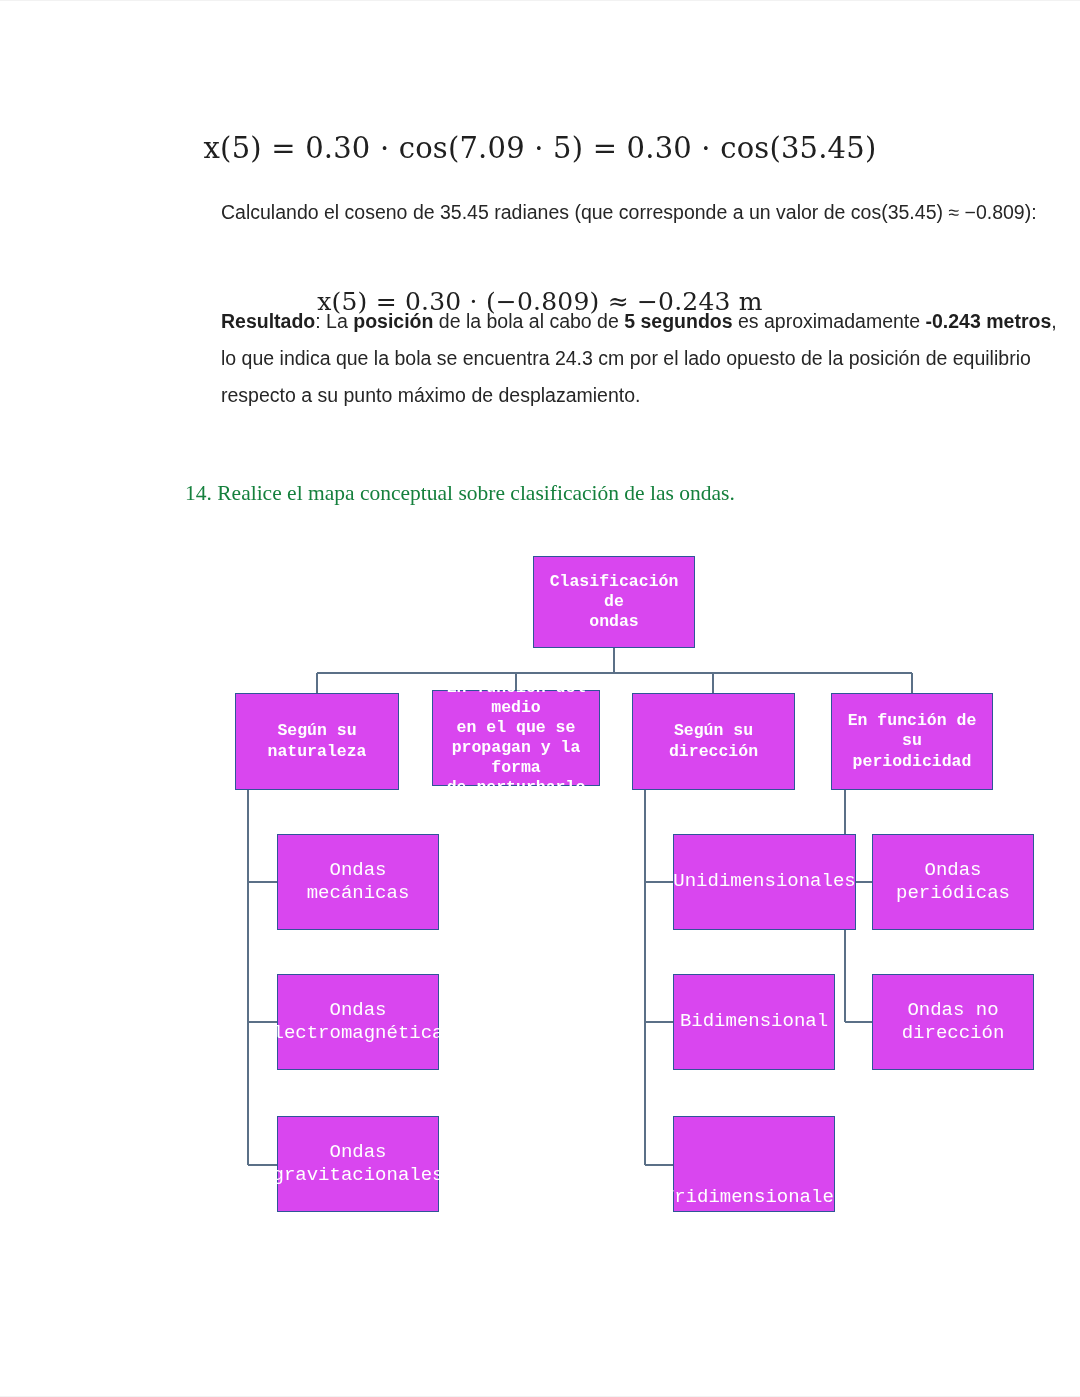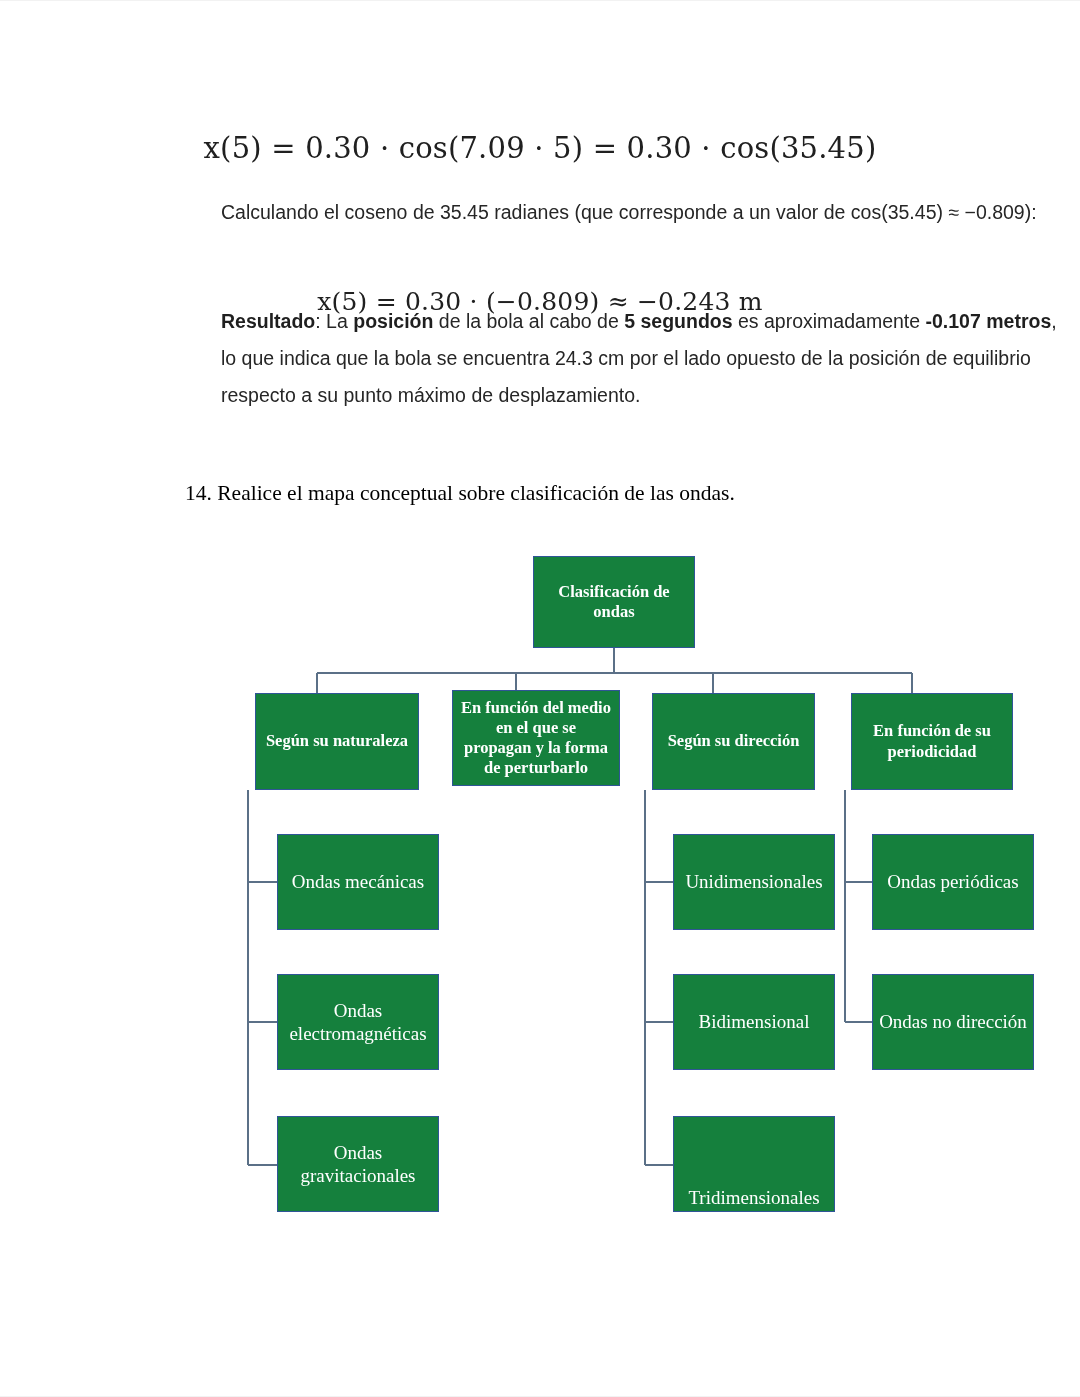--- a/index.html
+++ b/index.html
@@ -61,52 +61,52 @@
     width: 846px;
   }
   .para b { font-weight: bold; color: #1f1f1f; }
 
   .question {
     position: absolute;
     left: 185px; top: 481px;
     width: 860px;
     font-family: "Liberation Serif", "DejaVu Serif", serif;
     font-size: 21.5px;
-    color: #000000;
+    color: #15803d;
   }
 
   
   .map {
     position: absolute;
     left: 0; top: 520px;
     width: 1080px;
     height: 760px;
   }
   .map-canvas {
     position: absolute;
     left: 0; top: 0;
     width: 1080px;
     height: 760px;
   }
   .node {
     position: absolute;
     box-sizing: border-box;
-    background: #15803d;
+    background: #d946ef;
     border: 1px solid #2F5597;
     color: #ffffff;
     display: flex;
     align-items: center;
     justify-content: center;
     text-align: center;
     line-height: 1.22;
     padding: 2px 6px;
-    font-family: Liberation Serif, serif;
+    font-family: Liberation Mono, monospace;
   }
   .node.lvl0 { font-weight: bold; font-size: 16.5px; }
-  .node.lvl1 { font-weight: bold; font-size: 16.5px; margin-left: 20px; }
+  .node.lvl1 { font-weight: bold; font-size: 16.5px; }
   .node.lvl2 { font-weight: normal; font-size: 19px; }
   .node span { display: block; }
 
   
   .page-edge-top, .page-edge-bottom {
     position: absolute; left: 0; width: 1080px; height: 1px;
     background: #f2f2f2;
   }
   .page-edge-top { top: 0; }
   .page-edge-bottom { top: 1396px; }
@@ -123,21 +123,21 @@
   </div>
 
   <div class="para p-calc">
     <span>Calculando el coseno de 35.45 radianes (que corresponde a un valor de cos(35.45) ≈ −0.809):</span>
   </div>
 
   <div class="math-line eq2">
     <span>x(5) = 0.30 · (−0.809) ≈ −0.243 m</span>
   </div>
 
-  <div class="para p-result"><b>Resultado</b><span>: La </span><b>posición</b><span> de la bola al cabo de </span><b>5 segundos</b><span> es aproximadamente </span><b>-0.107 metros</b><span>, lo que indica que la bola se encuentra 24.3 cm por el lado opuesto de la posición de equilibrio respecto a su punto máximo de desplazamiento.</span></div>
+  <div class="para p-result"><b>Resultado</b><span>: La </span><b>posición</b><span> de la bola al cabo de </span><b>5 segundos</b><span> es aproximadamente </span><b>-0.243 metros</b><span>, lo que indica que la bola se encuentra 24.3 cm por el lado opuesto de la posición de equilibrio respecto a su punto máximo de desplazamiento.</span></div>
 
   <div class="question"><span>14.</span>
     <span>Realice el mapa conceptual sobre clasificación de las ondas.</span></div>
 </div>
 
 <div class="map">
 
   <svg class="map-canvas" viewBox="0 0 1080 760">
     <g stroke="#5B7087" stroke-width="2.4" fill="none" shape-rendering="crispEdges">
 
@@ -216,21 +216,21 @@
       <span>electromagnéticas</span>
     </div>
   </div>
 
   <div class="node lvl2" style="left:277px; top:596px; width:162px; height:96px;">
     <div>
       <span>Ondas gravitacionales</span>
     </div>
   </div>
 
-  <div class="node lvl2" style="left:673px; top:314px; width:162px; height:96px;">
+  <div class="node lvl2" style="left:673px; top:314px; width:183px; height:96px;">
     <div>
       <span>Unidimensionales</span>
     </div>
   </div>
 
   <div class="node lvl2" style="left:673px; top:454px; width:162px; height:96px;">
     <div>
       <span>Bidimensional</span>
     </div>
   </div>

